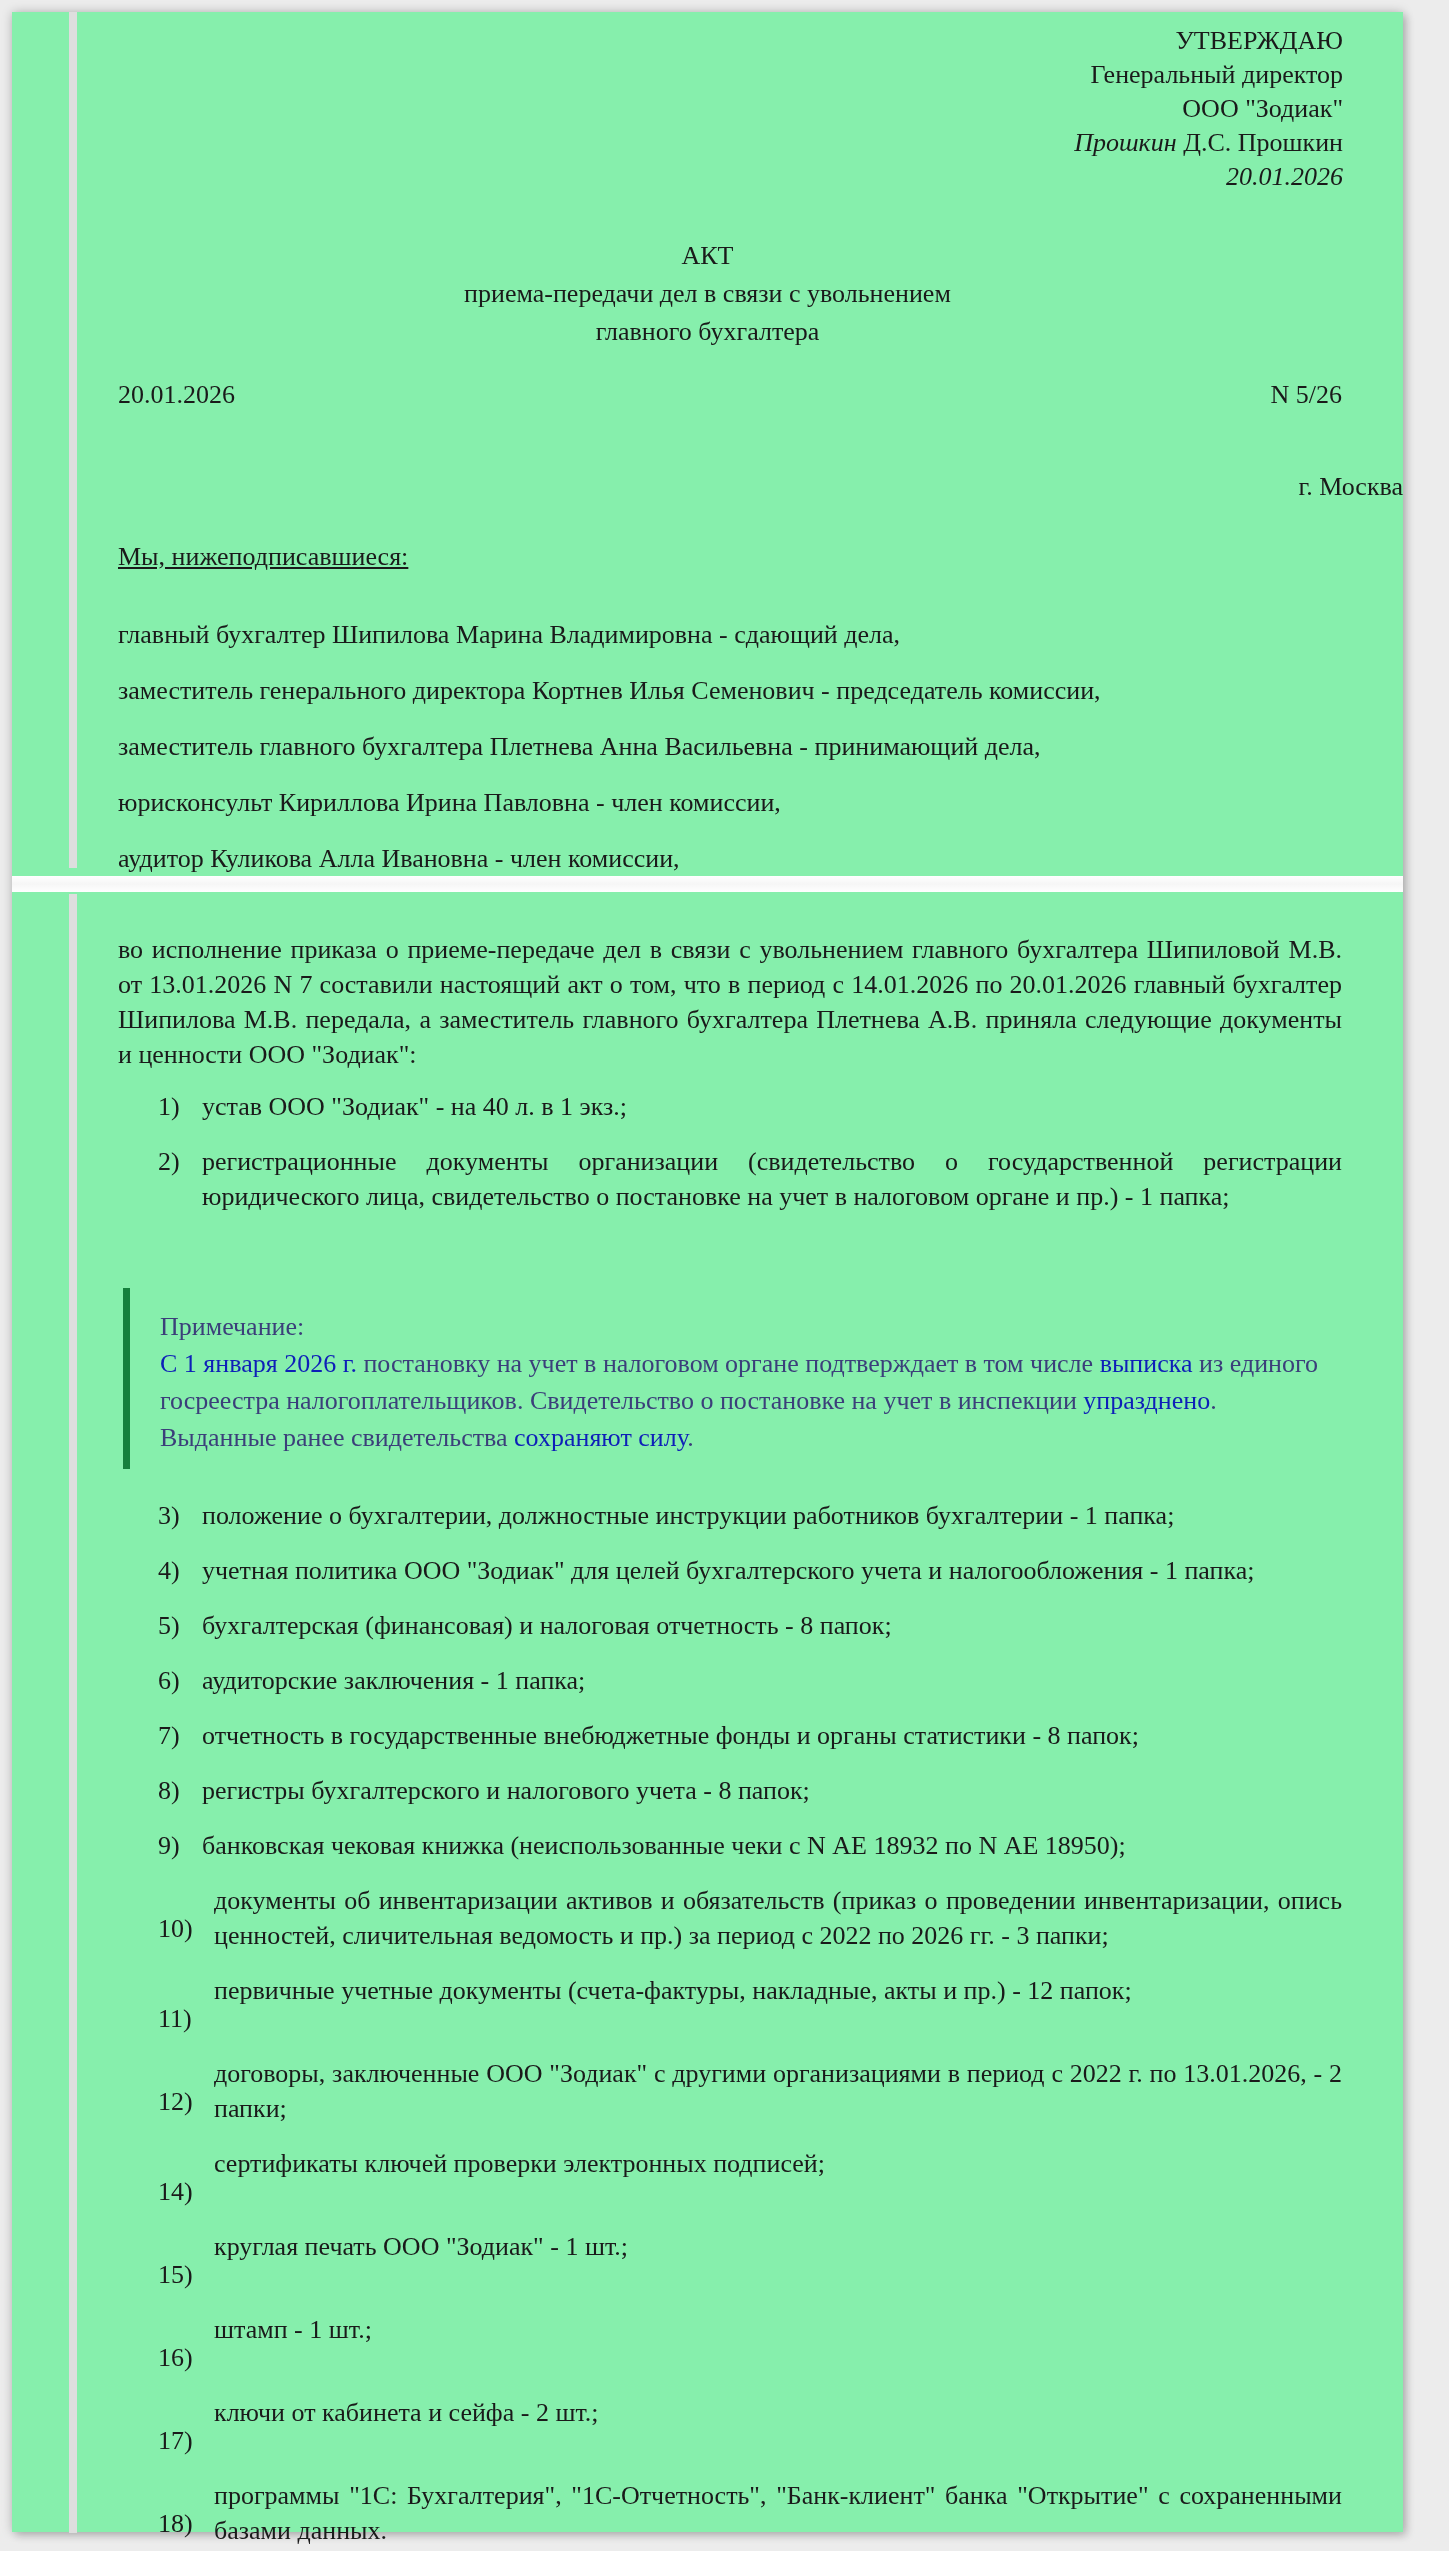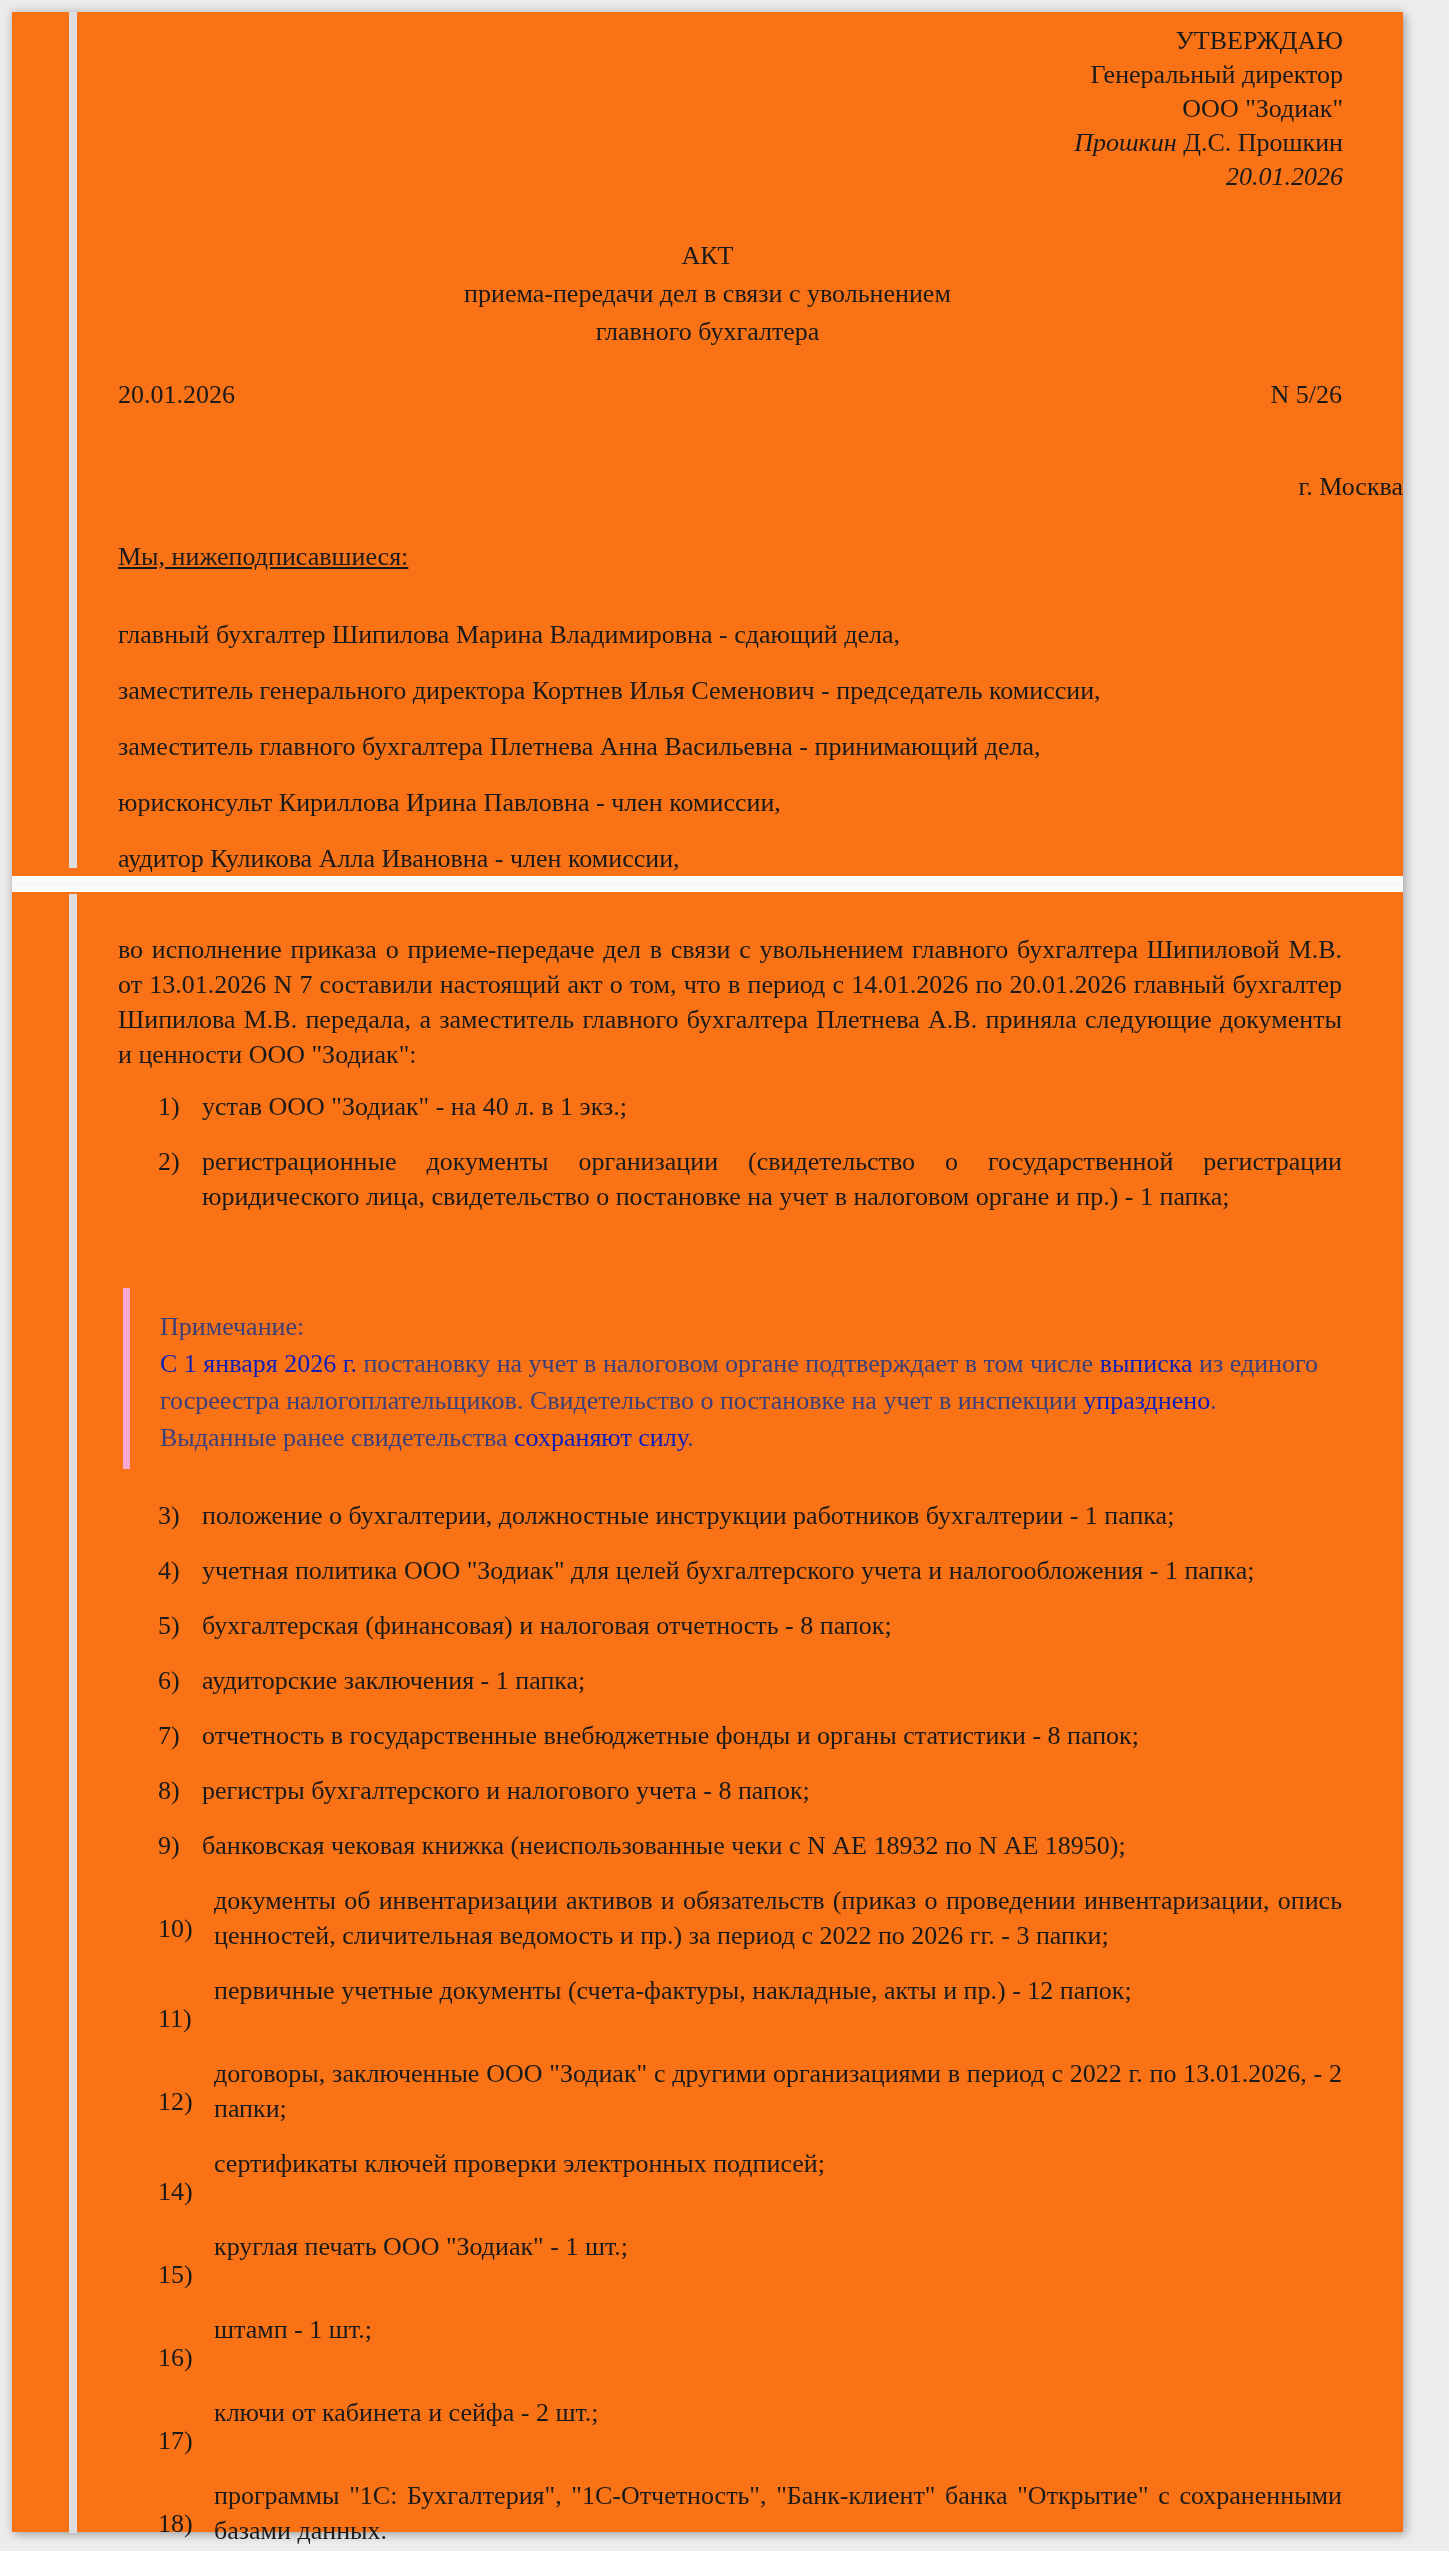--- a/index.html
+++ b/index.html
@@ -5,21 +5,21 @@
   html, body { margin: 0; padding: 0; }
   body {
     width: 1450px; height: 2551px; overflow: hidden;
     background: #ececec;
     font-family: "Liberation Serif", "DejaVu Serif", serif;
     color: #1a1a1a;
     position: relative;
   }
   .page {
     position: absolute; left: 12px; top: 12px; width: 1391px; height: 2520px;
-    background: #f97316;
+    background: #86efac;
     box-shadow: 0 0 10px rgba(0,0,0,0.22), 4px 4px 8px rgba(0,0,0,0.15);
   }
   .gutter-line {
     position: absolute; left: 57px; width: 8px; background: #dedede;
   }
   .gutter-a { top: 0; height: 856px; }
   .gutter-b { top: 882px; height: 1639px; }
   .seam {
     position: absolute; left: 0; right: 0; top: 864px; height: 16px;
     background: linear-gradient(#ffffff, #f6f6f6 50%, #ffffff);
@@ -52,21 +52,21 @@
   .list-a { top: 1077px; }
   .item {
     display: flex; font-size: 26px; line-height: 35px; text-align: justify;
     margin-bottom: 20px;
   }
   .item .num { flex: 0 0 auto; padding-left: 40px; min-width: 38px; }
   .item .txt { flex: 1; padding-left: 6px; }
   .item.two .num { min-width: 50px; margin-top: 28px; }
   .note {
     position: absolute; top: 1276px; left: 111px; width: 1204px; height: 181px;
-    border-left: 7px solid #f9a8d4;
+    border-left: 7px solid #15803d;
     padding-left: 30px; box-sizing: border-box;
     font-size: 26px; line-height: 37px; color: #3b3f7a;
   }
   .note .label { padding-top: 20px; display: block; }
   .note .hl { color: #0e1fb8; }
   .list-b { top: 1486px; }
 </style>
 </head>
 <body>
 

